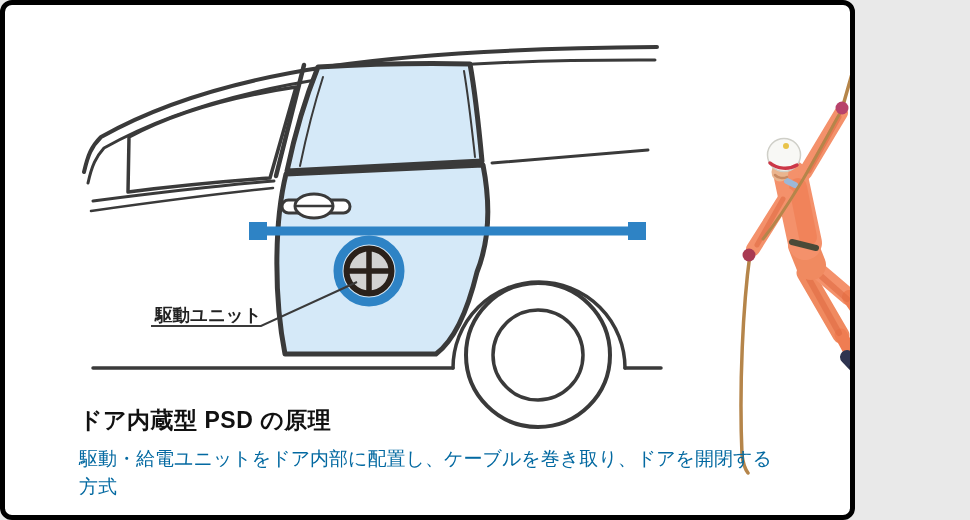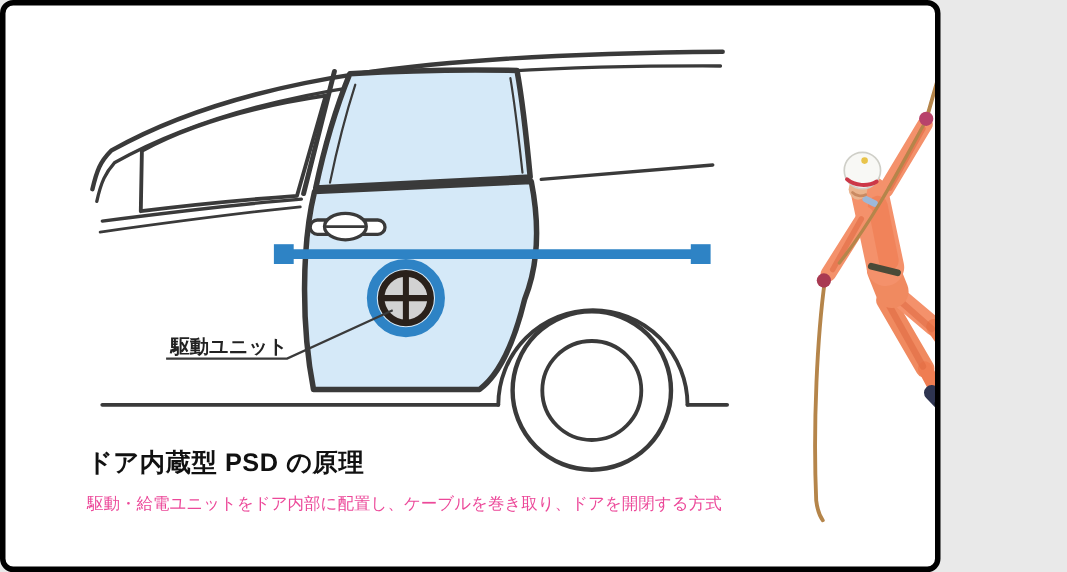--- a/index.html
+++ b/index.html
@@ -17,21 +17,21 @@
   .caption{
     position:absolute;left:37px;top:400px;width:700px;
     color:#1c1c1c;
     margin-left:37px;
   }
   .caption h1{
     margin:0 0 9px 0;
     font-size:23px;font-weight:bold;letter-spacing:.5px;color:#111;
   }
   .caption p{
-    margin:0;font-size:15px;line-height:28px;font-weight:400;color:#ec4899;
+    margin:0;font-size:19px;line-height:28px;font-weight:400;color:#0369a1;
   }
 </style>
 </head>
 <body>
 
 <div class="frame">
 
   <svg width="970" height="520" viewBox="0 0 970 520">
 
     <g stroke="#3a3a3a" fill="none" stroke-linecap="round" stroke-linejoin="round">

